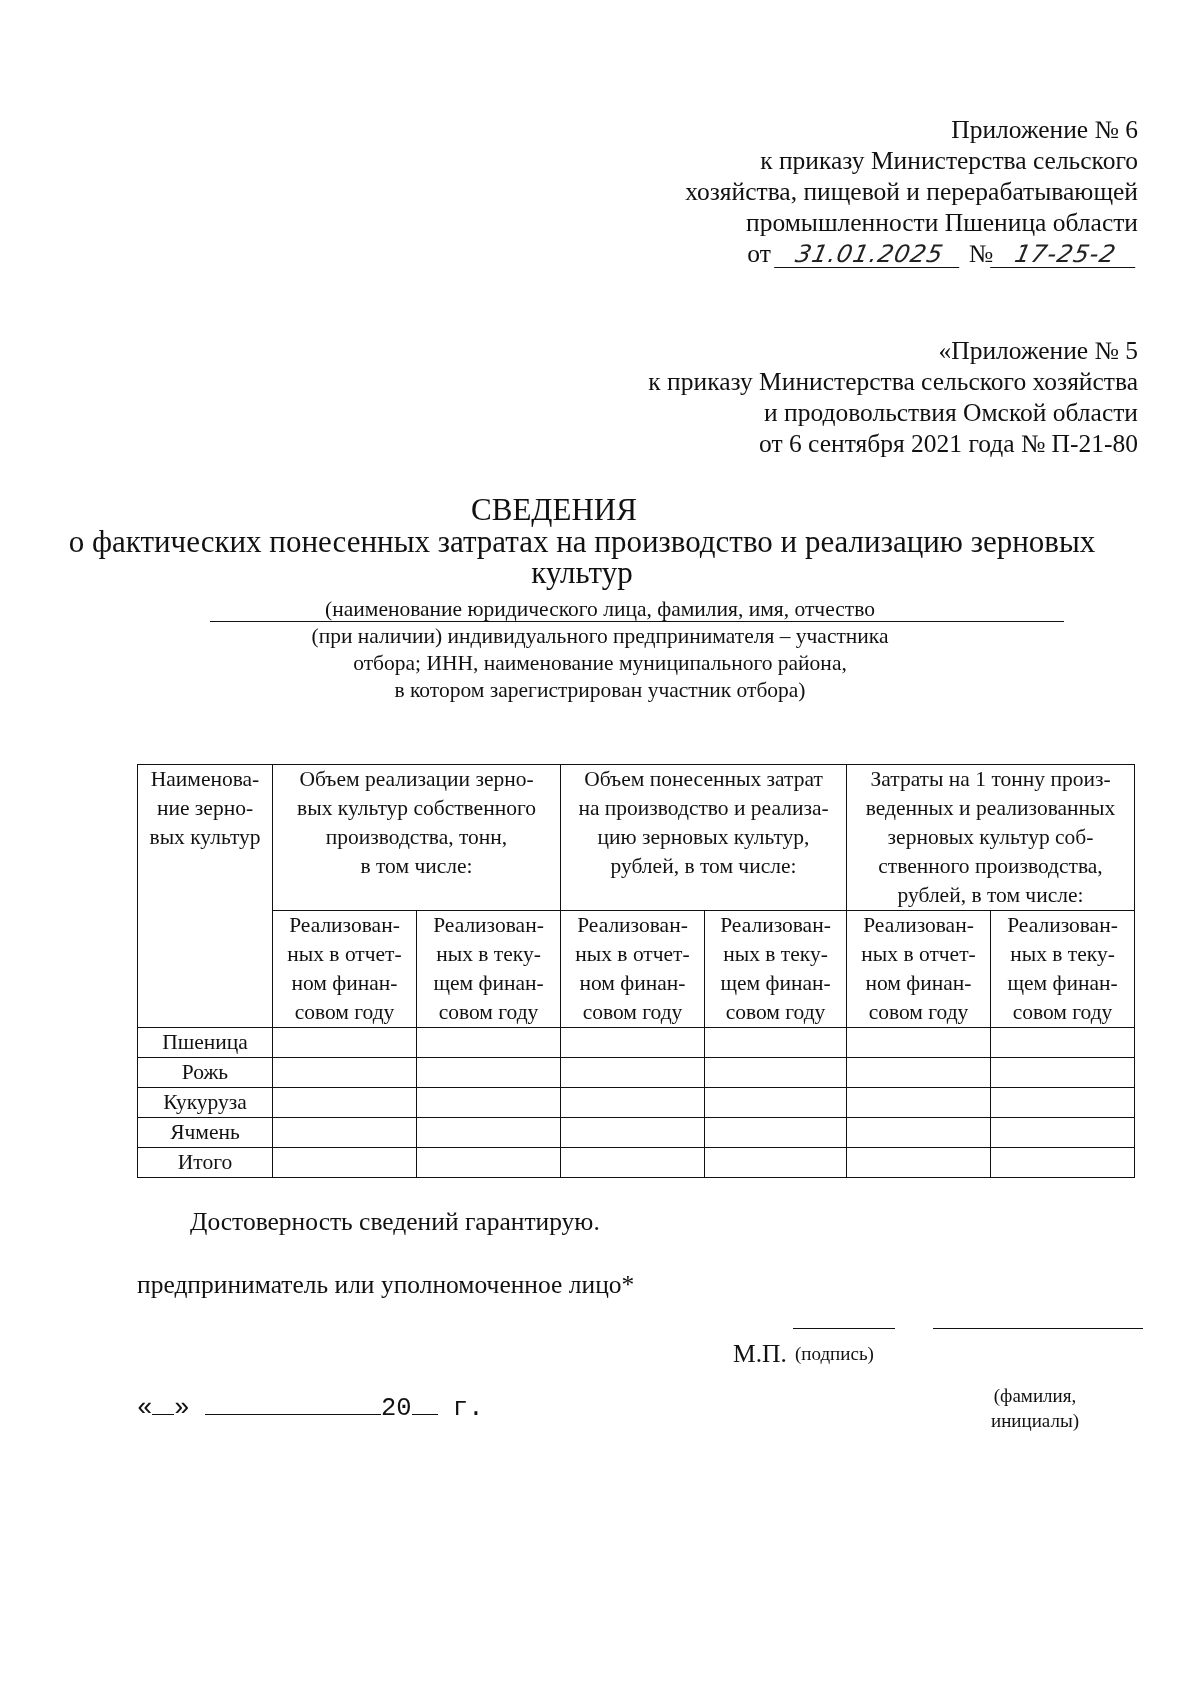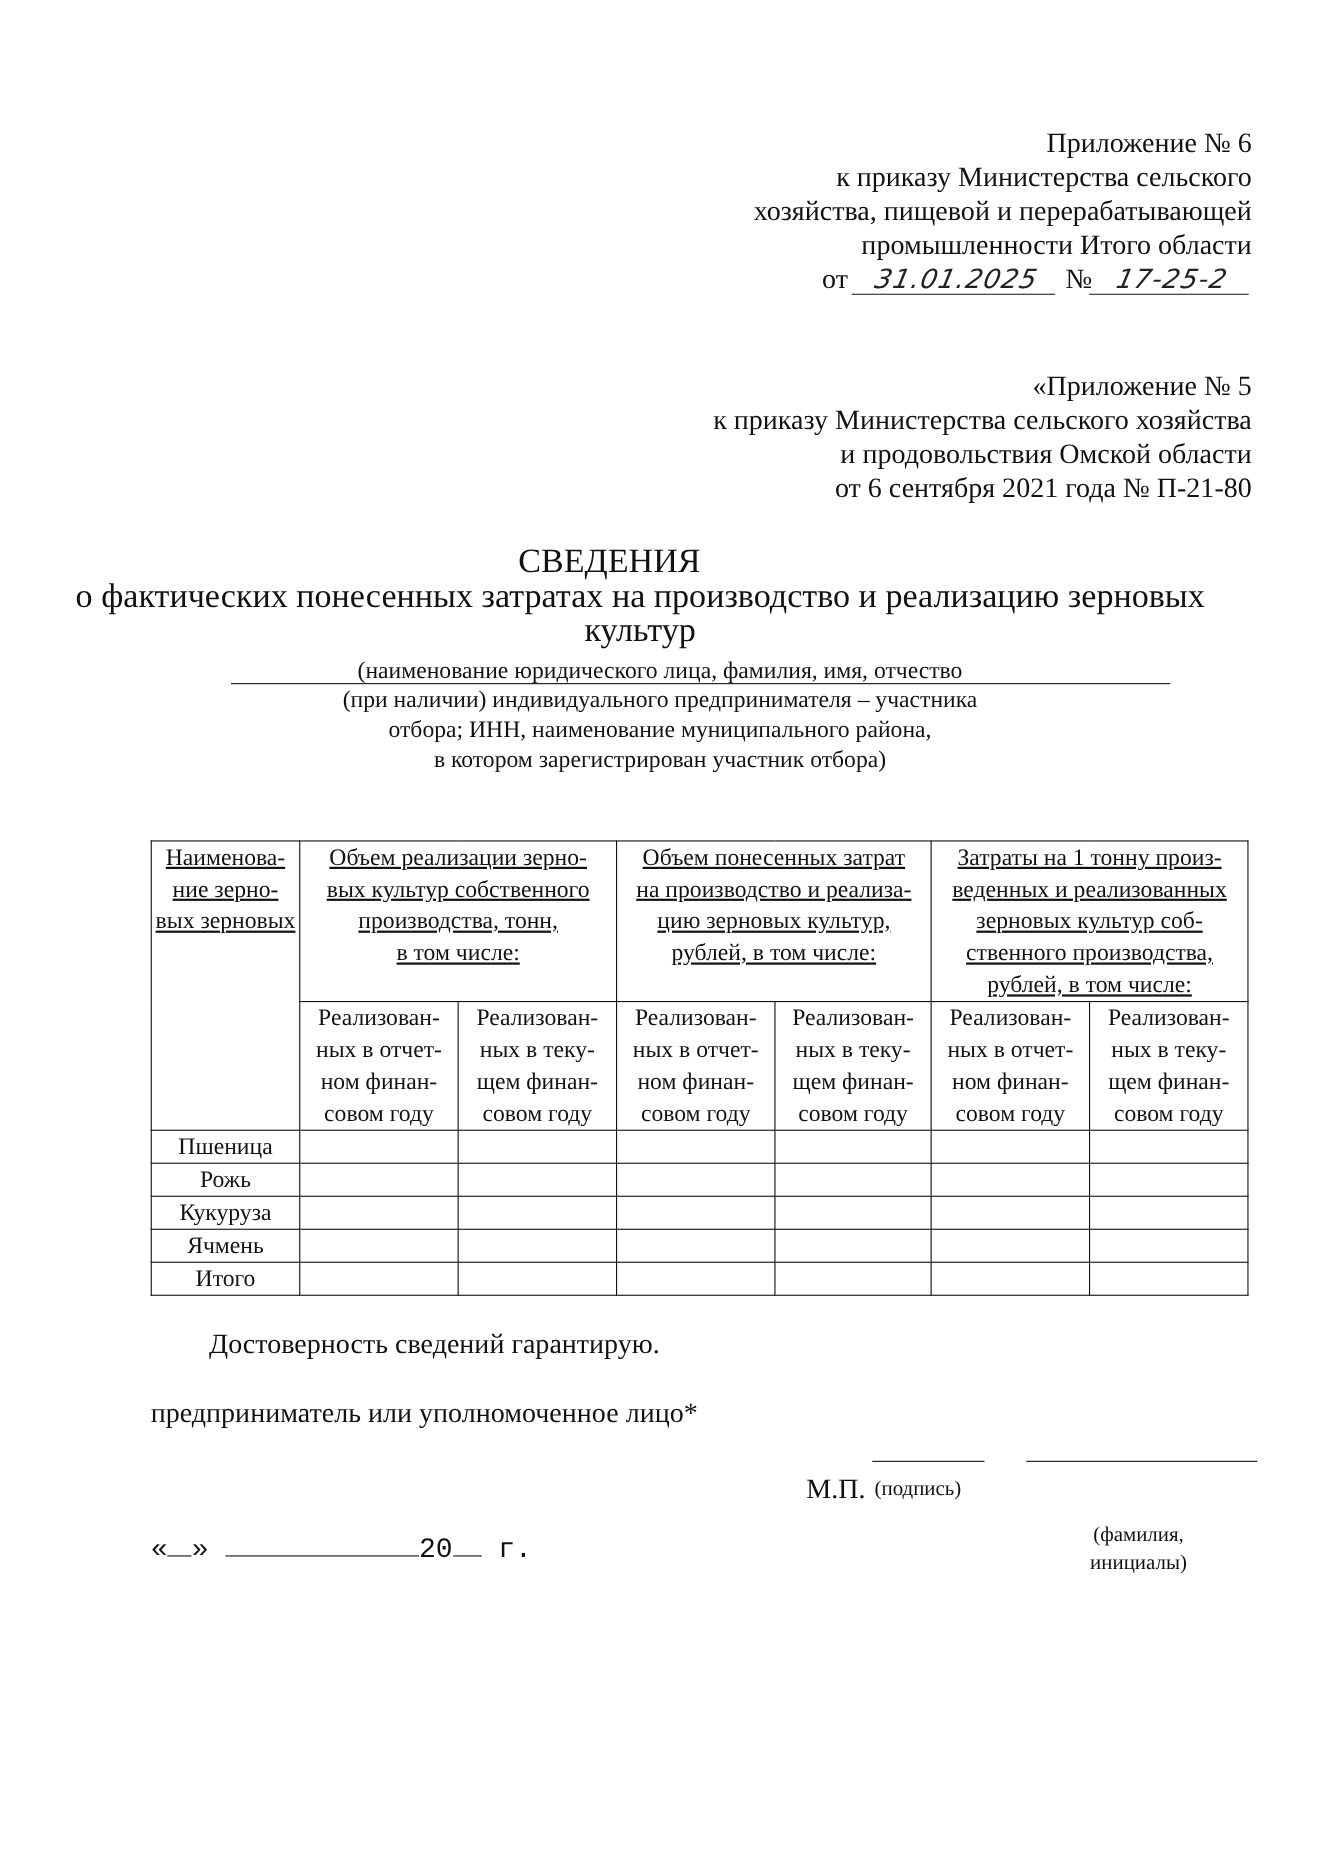--- a/index.html
+++ b/index.html
@@ -39,21 +39,21 @@
     }
     table.grid {
       position: absolute; left: 137px; top: 764px; width: 997px;
       border-collapse: collapse; table-layout: fixed;
       font-size: 21.5px; line-height: 29px;
     }
     table.grid td, table.grid th {
       border: 1.6px solid #111; padding: 0 2px; font-weight: normal;
       text-align: center; vertical-align: top;
     }
-    table.grid .h1 { height: 136px; text-decoration: underline; }
+    table.grid .h1 { height: 136px; }
     table.grid .h2 { height: 110px; }
     table.grid .dr td { height: 29px; vertical-align: middle; padding: 0; }
     .footer-text { position: absolute; font-size: 25.5px; line-height: 31px; }
     #guarantee { left: 190px; top: 1206px; }
     #head-label { left: 137px; top: 1269px; }
     .sig-line { position: absolute; border-top: 1.6px solid #111; }
     #sig-line-sign { left: 793px; top: 1328px; width: 102px; }
     #sig-line-name { left: 933px; top: 1328px; width: 210px; }
     #mp-label { left: 733px; top: 1339px; font-size: 25.5px; }
     .small-label { position: absolute; font-size: 19px; line-height: 25px; }
@@ -62,21 +62,21 @@
     #date-line { left: 137px; top: 1392px; font-size: 25.5px; font-family: Liberation Mono, monospace; }
     .blank { display: inline-block; border-bottom: 1.5px solid #111; height: 22px; vertical-align: baseline; }
   </style>
 </head>
 <body>
 
 <div class="right-block" id="appendix6">
   <div>Приложение № 6</div>
   <div>к приказу Министерства сельского</div>
   <div>хозяйства, пищевой и перерабатывающей</div>
-  <div>промышленности Итого области</div>
+  <div>промышленности Пшеница области</div>
   <div>
     <span>от</span>
     <span class="hand hand-date">31.01.2025</span>
     <span>№</span><span class="hand hand-num">17-25-2</span>
   </div>
 </div>
 
 <div class="right-block" id="appendix5">
   <div>«Приложение № 5</div>
   <div>к приказу Министерства сельского хозяйства</div>
@@ -106,21 +106,21 @@
     <col style="width:144px">
       <col style="width:142px">
     <col style="width:144px">
       <col style="width:144px">
   </colgroup>
   <thead>
     <tr class="h1">
       <th rowspan="2" id="crop-hdr">
           <div>Наименова-</div>
           <div>ние зерно-</div>
-          <div>вых зерновых</div>
+          <div>вых культур</div>
         </th>
       <th colspan="2" class="grp">
           <div>Объем реализации зерно-</div>
           <div>вых культур собственного</div>
           <div>производства, тонн,</div>
           <div>в том числе:</div>
         </th>
       <th colspan="2" class="grp">
           <div>Объем понесенных затрат</div>
           <div>на производство и реализа-</div>

